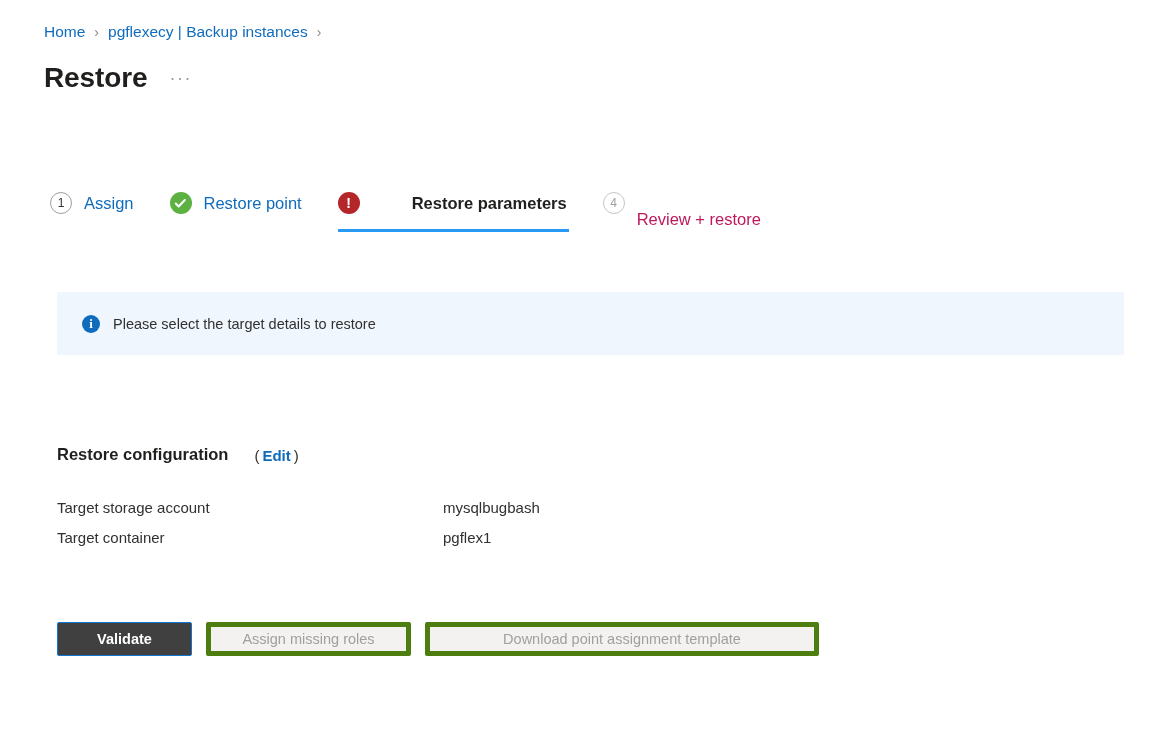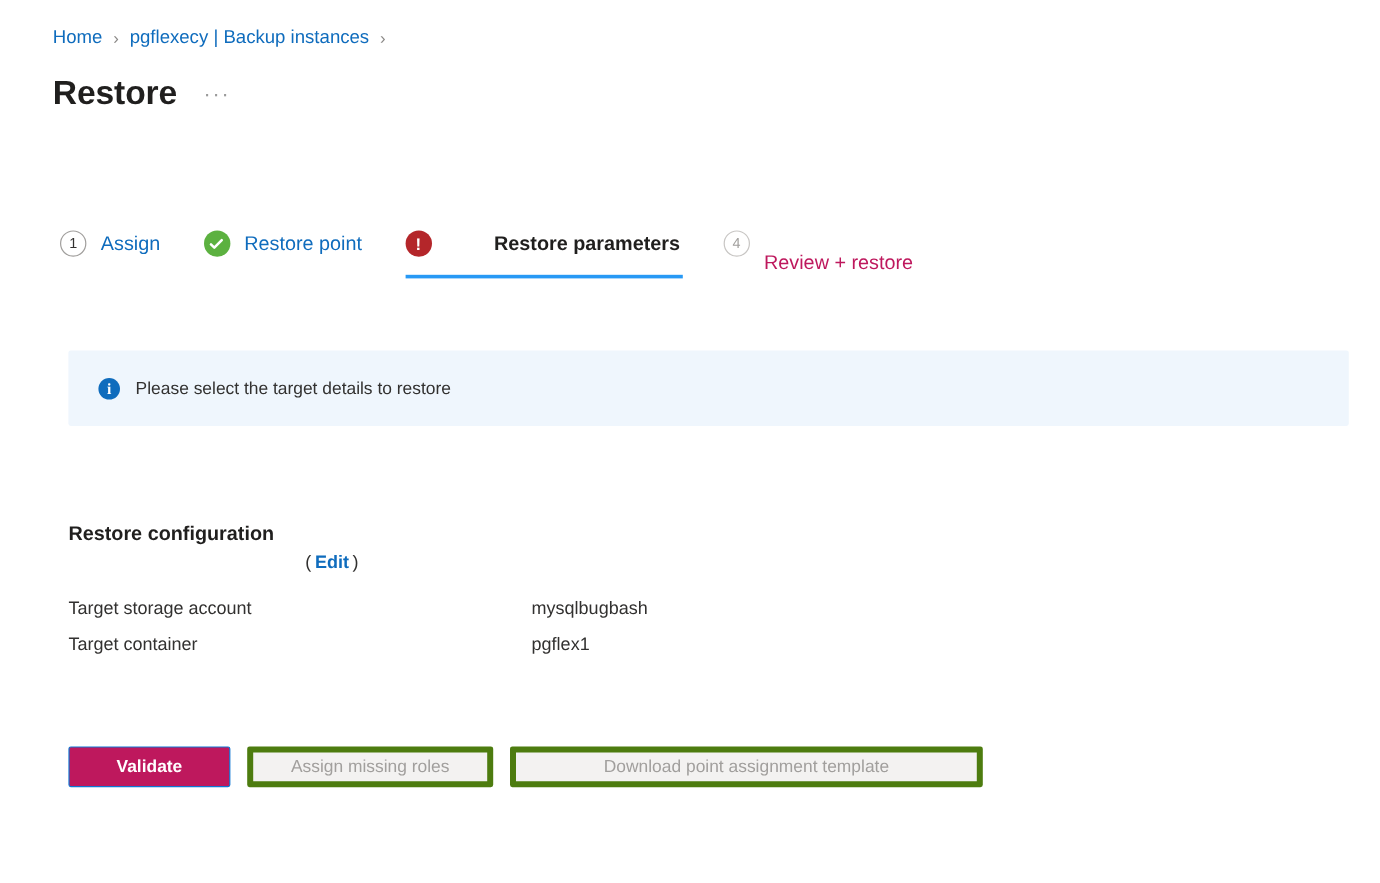--- a/index.html
+++ b/index.html
@@ -169,23 +169,23 @@
   .info-text {
     margin-left: 13px;
     font-size: 14.5px;
     color: #323130;
   }
 
   
   .section-head {
     position: absolute;
     left: 57px;
-    top: 436px;
-    display: flex;
-    align-items: flex-start;
+    top: 423px;
+    display: flex;
+    align-items: flex-end;
   }
   .section-title {
     font-size: 16.5px;
     font-weight: bold;
     color: #201f1e;
   }
   .section-edit-wrap {
     margin-left: 26px;
     font-size: 15px;
     color: #323130;
@@ -232,21 +232,21 @@
     font-family: "Liberation Sans", sans-serif;
     font-size: 14.5px;
     border-radius: 2px;
     display: flex;
     align-items: center;
     justify-content: center;
     white-space: nowrap;
     padding: 0 18px;
   }
   .btn-primary {
-    background: #be185d;
+    background: #404040;
     color: #ffffff;
     border: 1px solid #0f76d3;
     font-weight: bold;
     cursor: pointer;
     min-width: 135px;
   }
   .btn-disabled {
     background: #f3f2f1;
     color: #a19f9d;
     border: 5px solid #4d7c0f;

